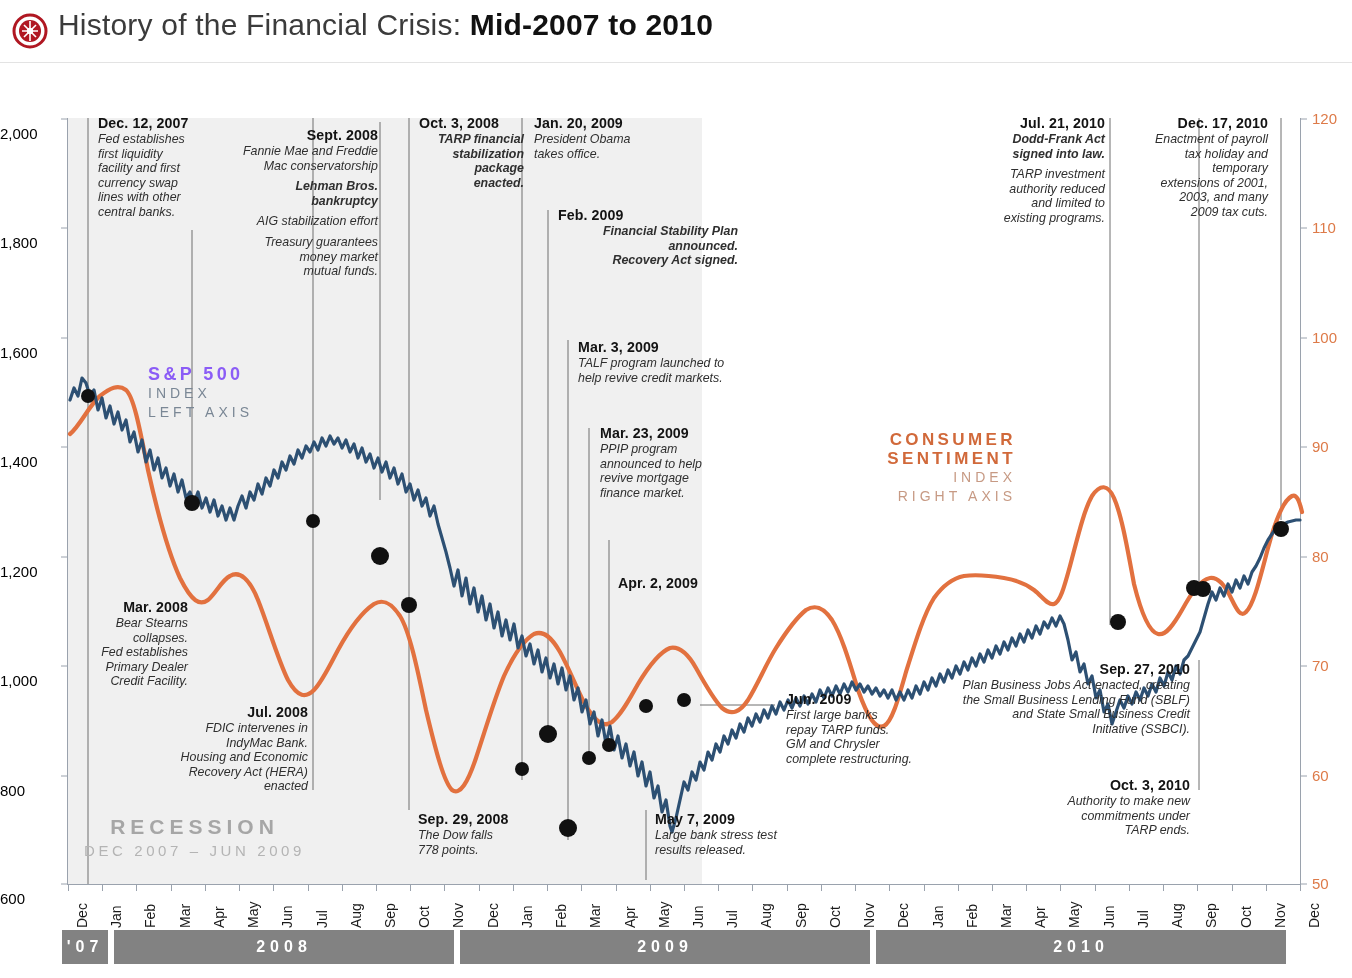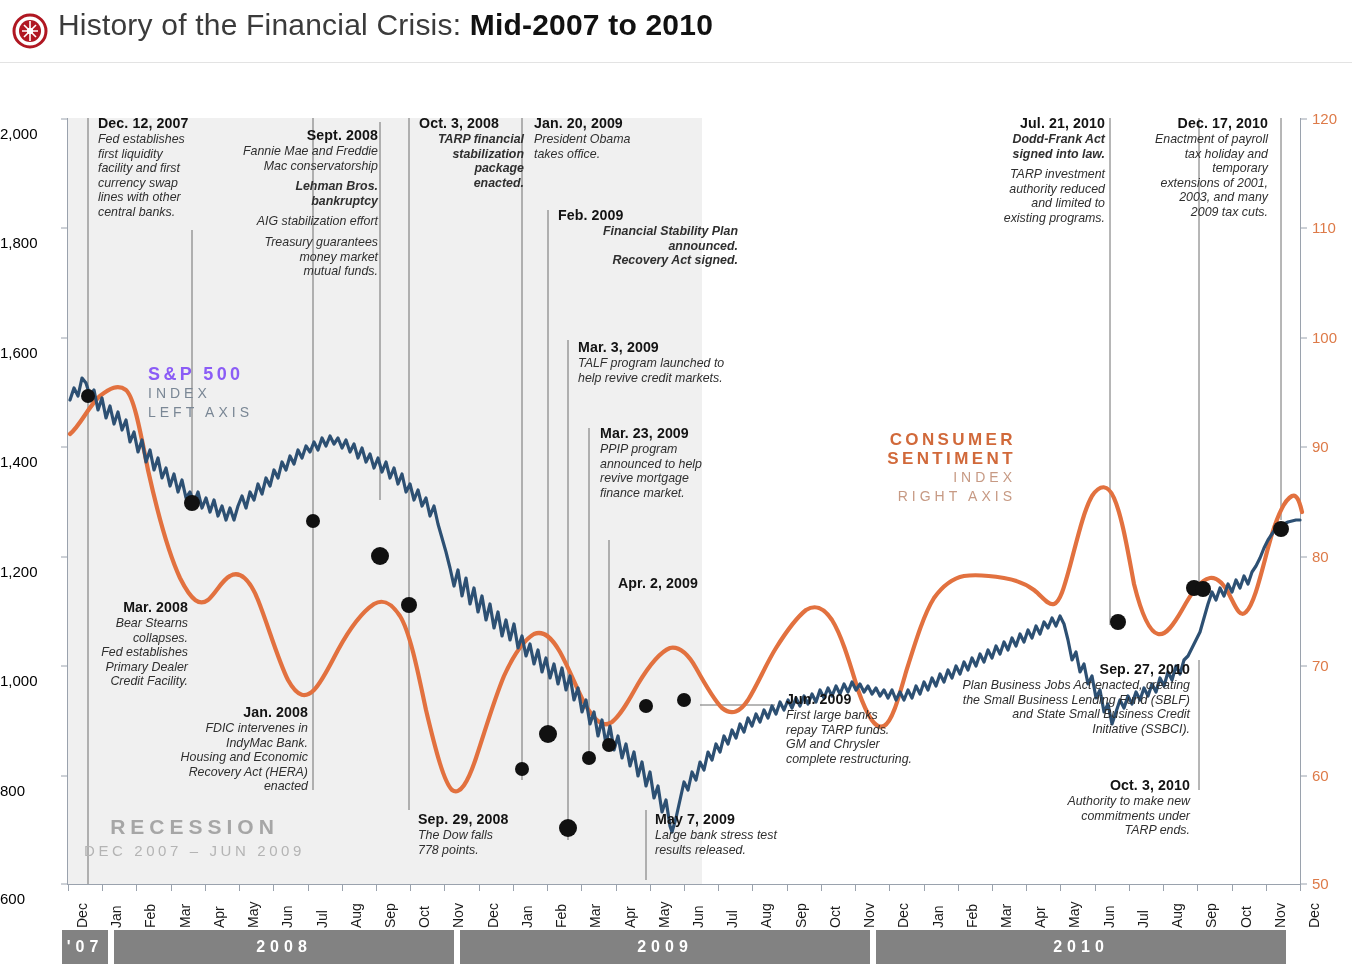--- a/index.html
+++ b/index.html
@@ -332,21 +332,21 @@
   <div>
       <div class="it">Bear Stearns</div>
       <div class="it">collapses.</div>
       <div class="it">Fed establishes</div>
       <div class="it">Primary Dealer</div>
       <div class="it">Credit Facility.</div>
     </div>
 </div>
 
 <div class="anno ar" style="left:148px;top:703px;width:160px;">
-  <div class="hd">Jan. 2008</div>
+  <div class="hd">Jul. 2008</div>
   <div>
       <div class="it">FDIC intervenes in</div>
       <div class="it">IndyMac Bank.</div>
       <div class="it">Housing and Economic</div>
       <div class="it">Recovery Act (HERA) enacted</div>
     </div>
 </div>
 
 <div class="anno al" style="left:418px;top:810px;width:130px;">
   <div class="hd">Sep. 29, 2008</div>

